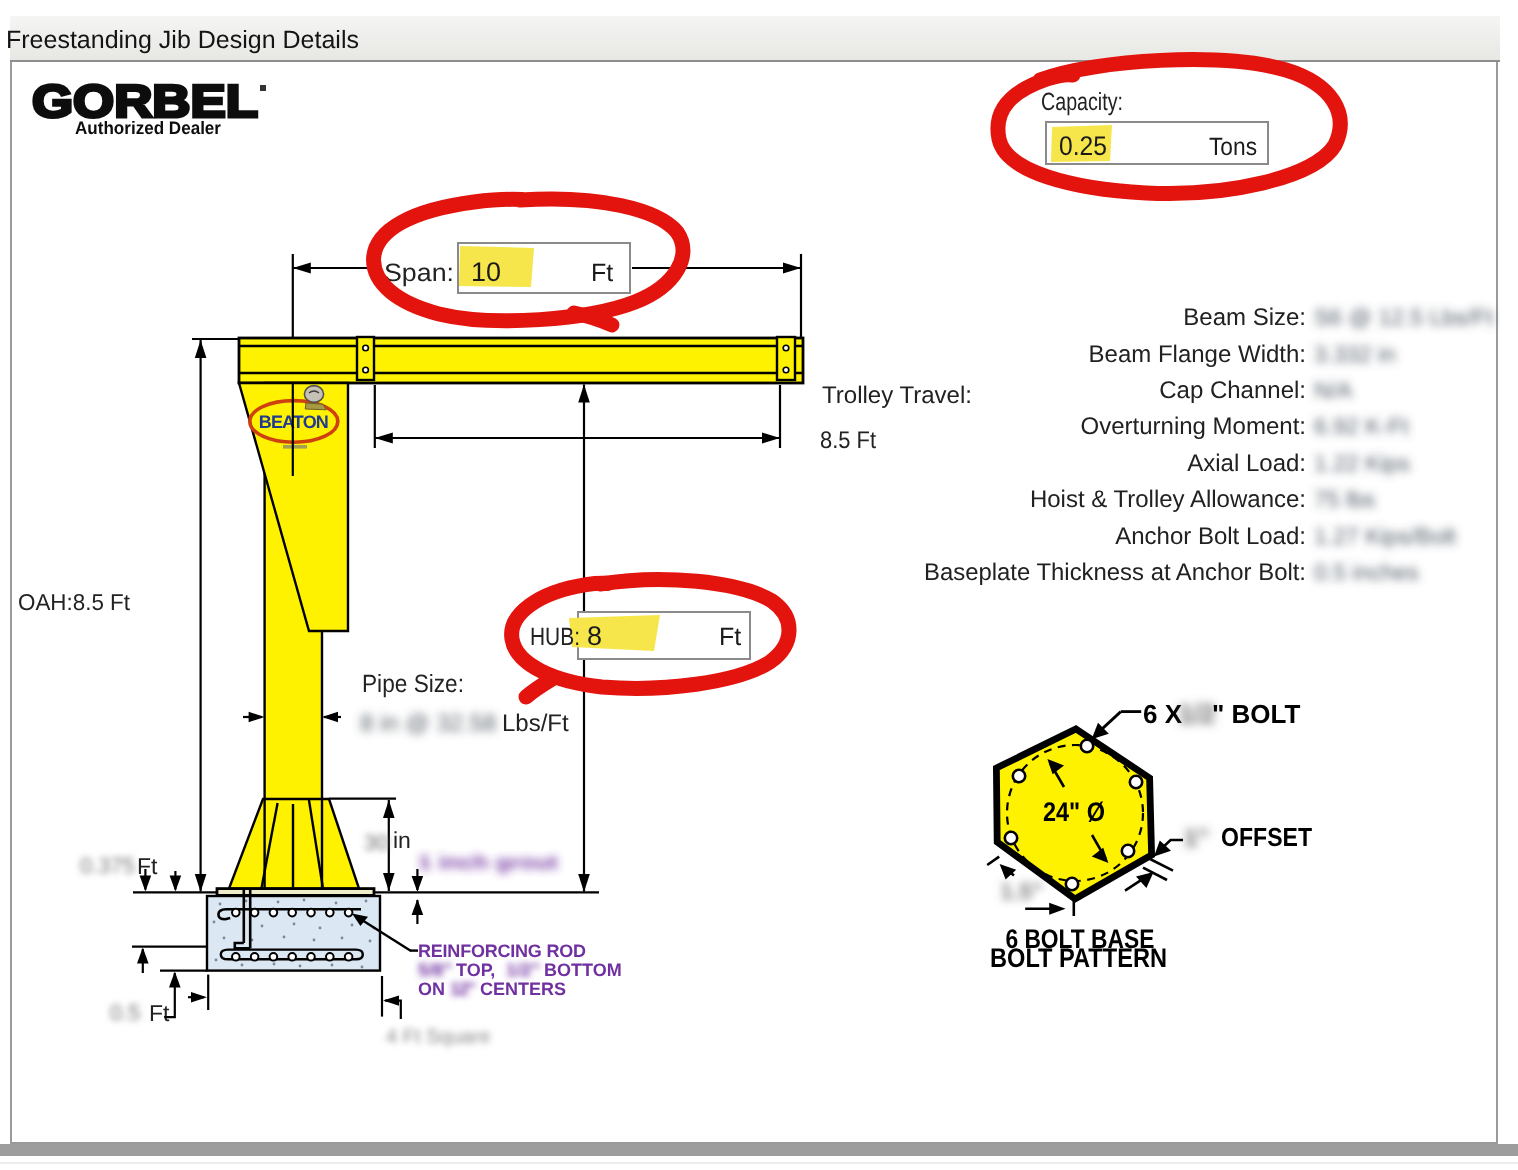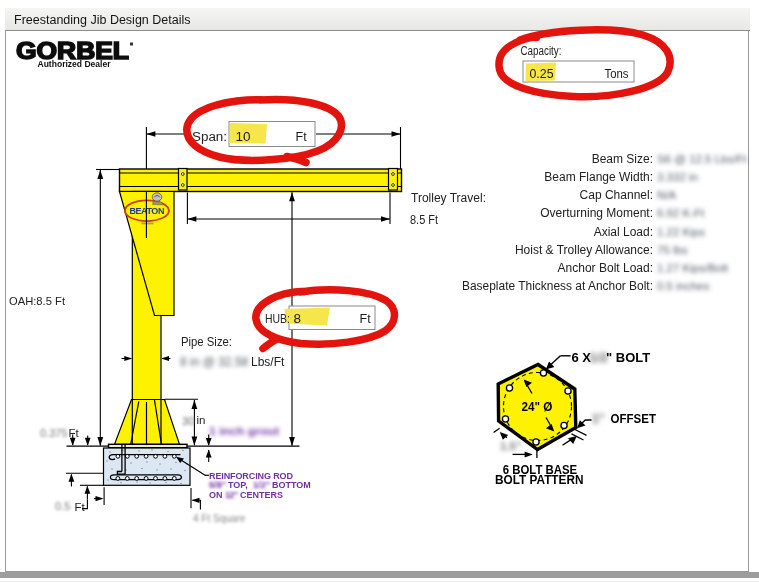--- a/index.html
+++ b/index.html
@@ -11,21 +11,21 @@
 svg{position:absolute;left:0;top:0;}
 </style>
 </head>
 <body>
 <div class="page">
 
 <div class="panel"></div>
 
 <div class="titlebar" style="left:5px;top:8px;width:745px;"></div>
 
-<div class="titletext" style="left:14px;top:13px;text-align:center;">Freestanding Jib Design Details</div>
+<div class="titletext" style="left:3px;top:13px;text-align:center;">Freestanding Jib Design Details</div>
 
 <div class="bottombar"></div>
 
 <div style="position:absolute;left:0;top:581px;width:759px;height:1px;background:#ededed;"></div>
 <svg width="759" height="585" viewBox="0 0 759 585">
 <defs>
 <filter id="b16" x="-50%" y="-50%" width="200%" height="200%">
           <feGaussianBlur stdDeviation="1.6"></feGaussianBlur>
         </filter>
 <filter id="b18" x="-50%" y="-50%" width="200%" height="200%">

